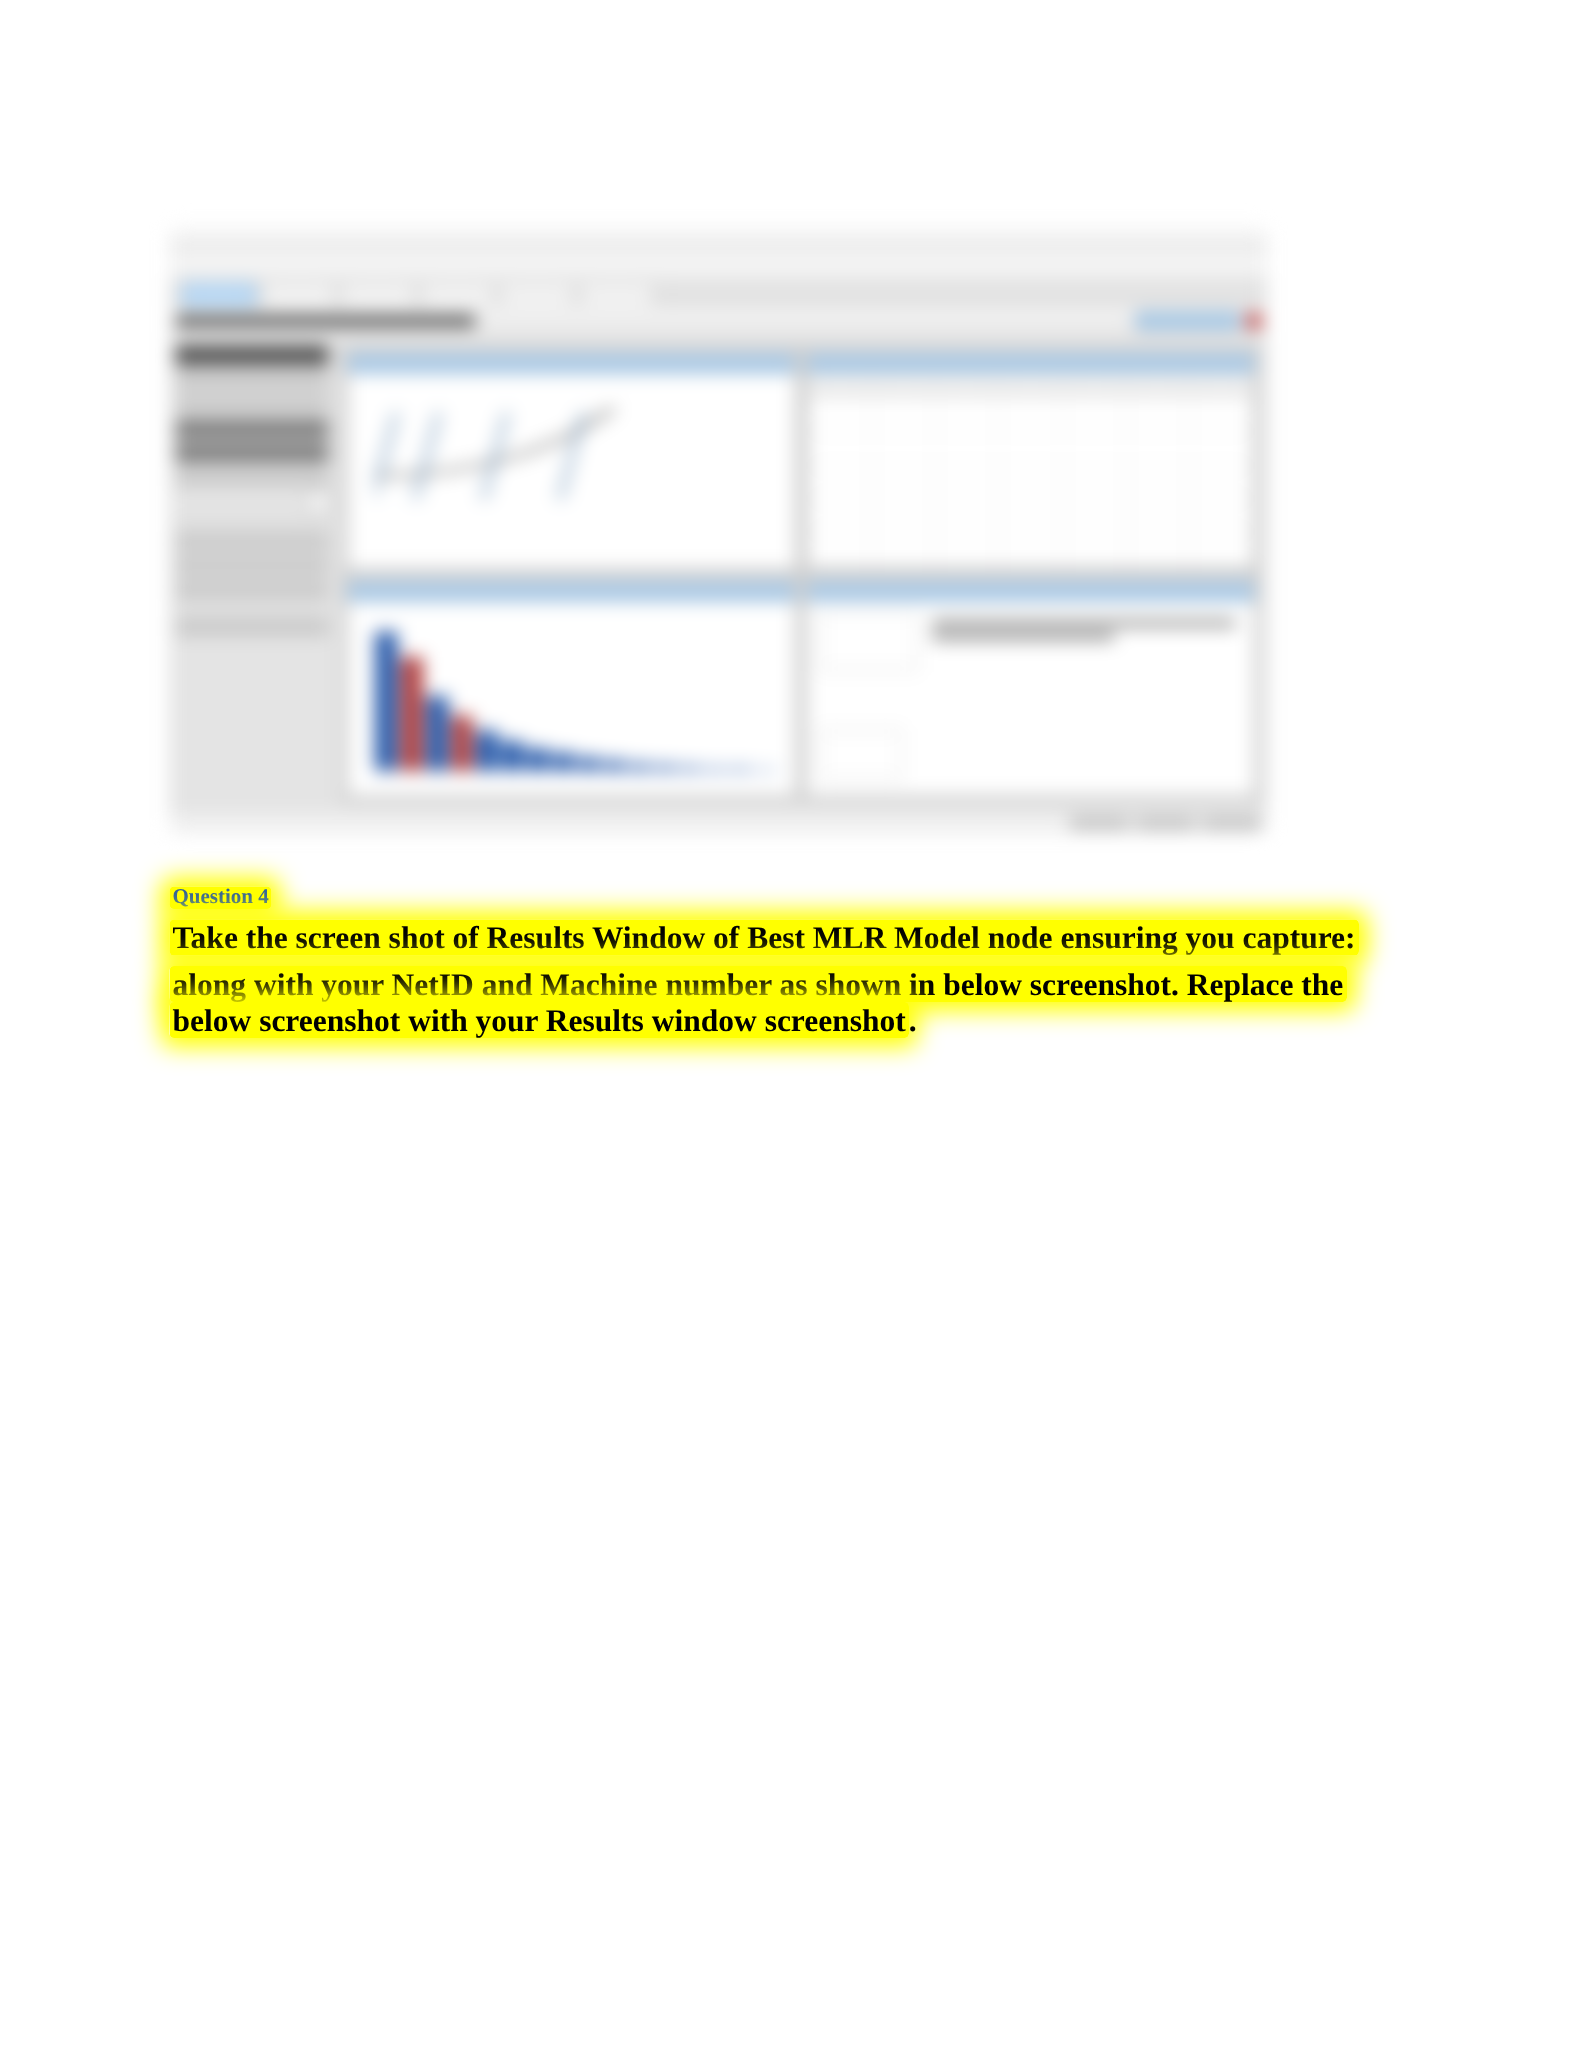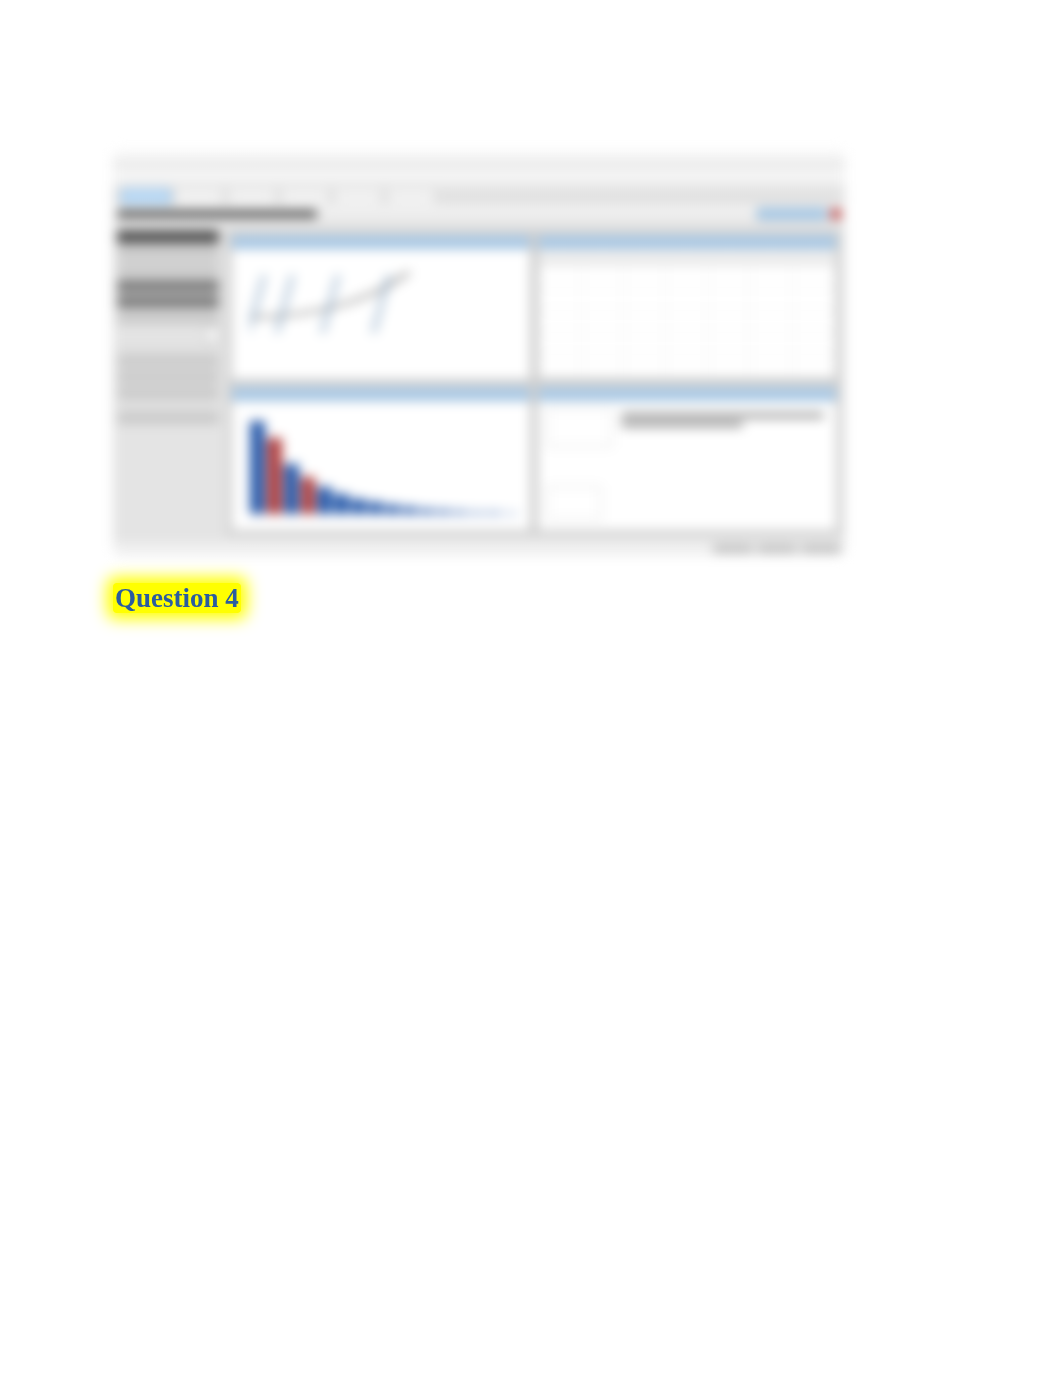--- a/index.html
+++ b/index.html
@@ -189,21 +189,21 @@
     .sb-block { width: 40px; height: 8px; background: #bbb; border-radius: 2px; }
 
     
     .question-heading {
       font-weight: bold;
       color: #2a5ca0;
       background: #ffff00;
       display: inline;
       box-shadow: 0 0 16px 6px #ffff00;
       border-radius: 3px;
-      font-size: 27px;
+      font-size: 14px;
       padding: 0 2px;
     }
     .hl-wrap { line-height: 1.15; }
     .hl {
       background: #ffff00;
       box-shadow: 0 0 16px 6px #ffff00;
       border-radius: 3px;
       font-weight: bold;
       padding: 0 2px;
       -webkit-box-decoration-break: clone;
@@ -363,16 +363,22 @@
       <div class="sb-block"></div>
         <div class="sb-block"></div>
         <div class="sb-block"></div>
     </div>
   </div>
 
   <div class="hl-wrap">
     <span class="question-heading">Question 4</span>
   </div>
 
-
-
+  <div class="q-intro hl-wrap">
+    <span class="hl">Take the screen shot of Results Window of Best MLR Model node ensuring you capture:</span>
+  </div>
+
+
+  <div class="q-outro hl-wrap">
+    <span class="hl">along with your NetID and Machine number as shown in below screenshot. Replace the below screenshot with your Results window screenshot</span><span class="nohl">.</span>
+  </div>
 
 </div>
 
 </body></html>

